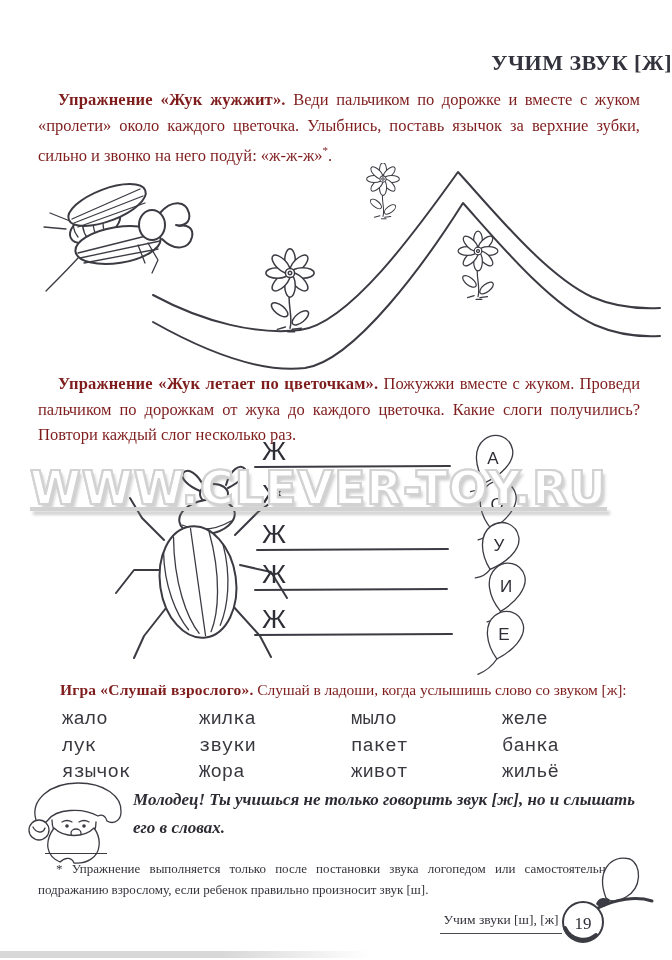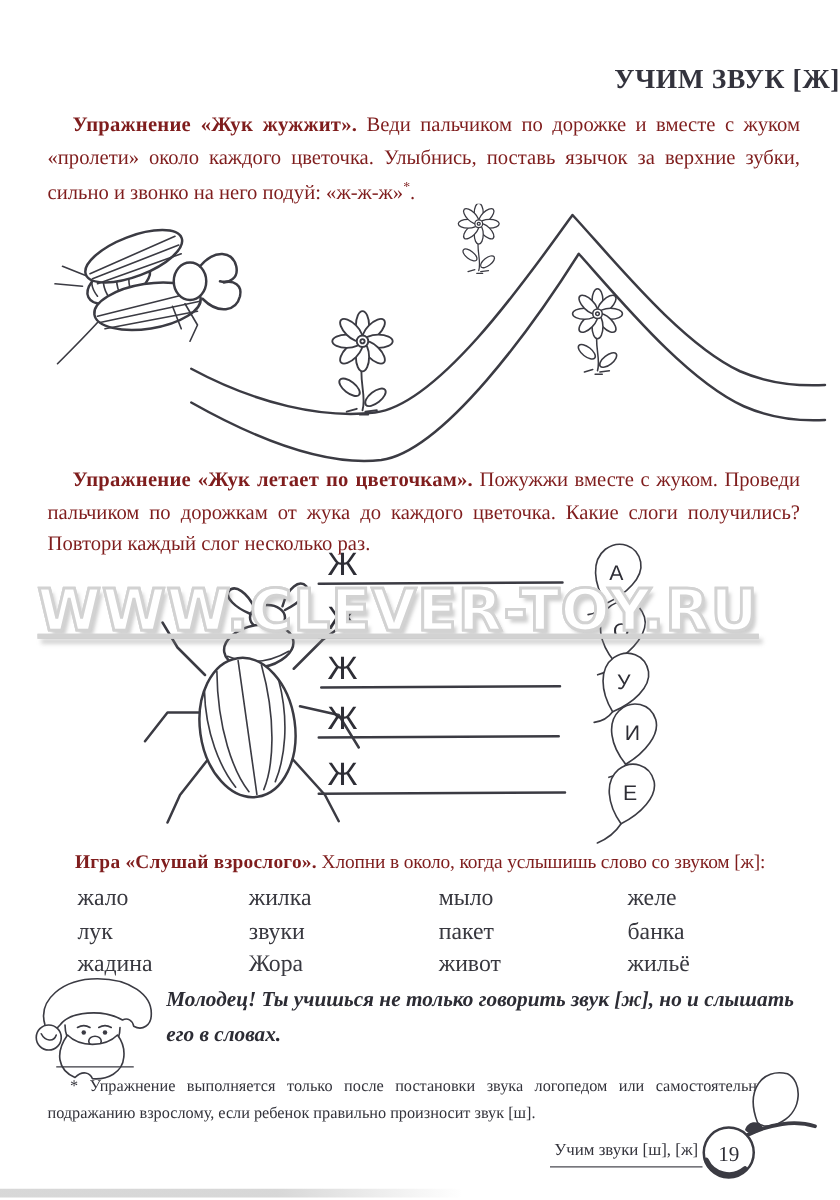--- a/index.html
+++ b/index.html
@@ -14,21 +14,21 @@
   #para1{top:87px;}
   #para2{top:371px;}
   .ill{pointer-events:none;}
   .watermark{top:461px;left:30px;width:640px;font-family:"DejaVu Sans",sans-serif;
              font-weight:bold;font-size:46px;letter-spacing:1px;color:#ffffff;
              -webkit-text-stroke:2.2px #d2d2d2;
              text-shadow:3px 4px 3px rgba(130,130,130,.38), 0 0 1px #cfcfcf;
              z-index:6;white-space:nowrap;text-decoration:underline;}
   .game-head{top:677px;left:40px;width:606px;font-size:15.5px;white-space:nowrap;
              letter-spacing:-.1px;}
-  .wordcol{top:706px;font-family:Liberation Serif, serif;font-size:19px;
+  .wordcol{top:706px;font-family:Liberation Mono, monospace;font-size:19px;
            line-height:26.5px;color:#38383f;}
   #col0{left:62px;} #col1{left:199px;} #col2{left:351px;} #col3{left:502px;}
   .praise{top:786px;left:133px;width:508px;font-size:17px;line-height:28px;
           font-weight:bold;font-style:italic;color:#2c2c34;}
   .fnrule{top:853px;left:45px;width:62px;border-top:1.6px solid #3a3a42;height:0;}
   .footnote{top:858px;left:38px;width:600px;font-size:13px;line-height:21px;
             text-align:justify;text-indent:18px;color:#33333b;}
   .footer-series{top:912px;left:440px;width:122px;text-align:center;font-size:13.5px;
                  padding-bottom:5px;border-bottom:1.2px solid #4a4a52;color:#33333b;}
   .scan-strip{top:951px;left:0;width:370px;height:7px;
@@ -179,27 +179,27 @@
           <path class="ln thin" d="M0,26 C-3,36 -9,42 -14,46"></path>
         </g>
       <text x="464" y="210">Е</text>
     </g>
   </g>
 </svg>
 
 <div class="abs watermark">WWW.CLEVER-TOY.RU</div>
 
 <div class="abs para game-head">
-  <b>Игра «Слушай взрослого».</b><span> Хлопни в около, когда услышишь слово со звуком [ж]:</span>
+  <b>Игра «Слушай взрослого».</b><span> Слушай в ладоши, когда услышишь слово со звуком [ж]:</span>
 </div>
 
 <div class="abs wordcol" id="col0">
   <div>жало</div>
   <div>лук</div>
-  <div>жадина</div>
+  <div>язычок</div>
 </div>
 <div class="abs wordcol" id="col1">
   <div>жилка</div>
   <div>звуки</div>
   <div>Жора</div>
 </div>
 <div class="abs wordcol" id="col2">
   <div>мыло</div>
   <div>пакет</div>
   <div>живот</div>

